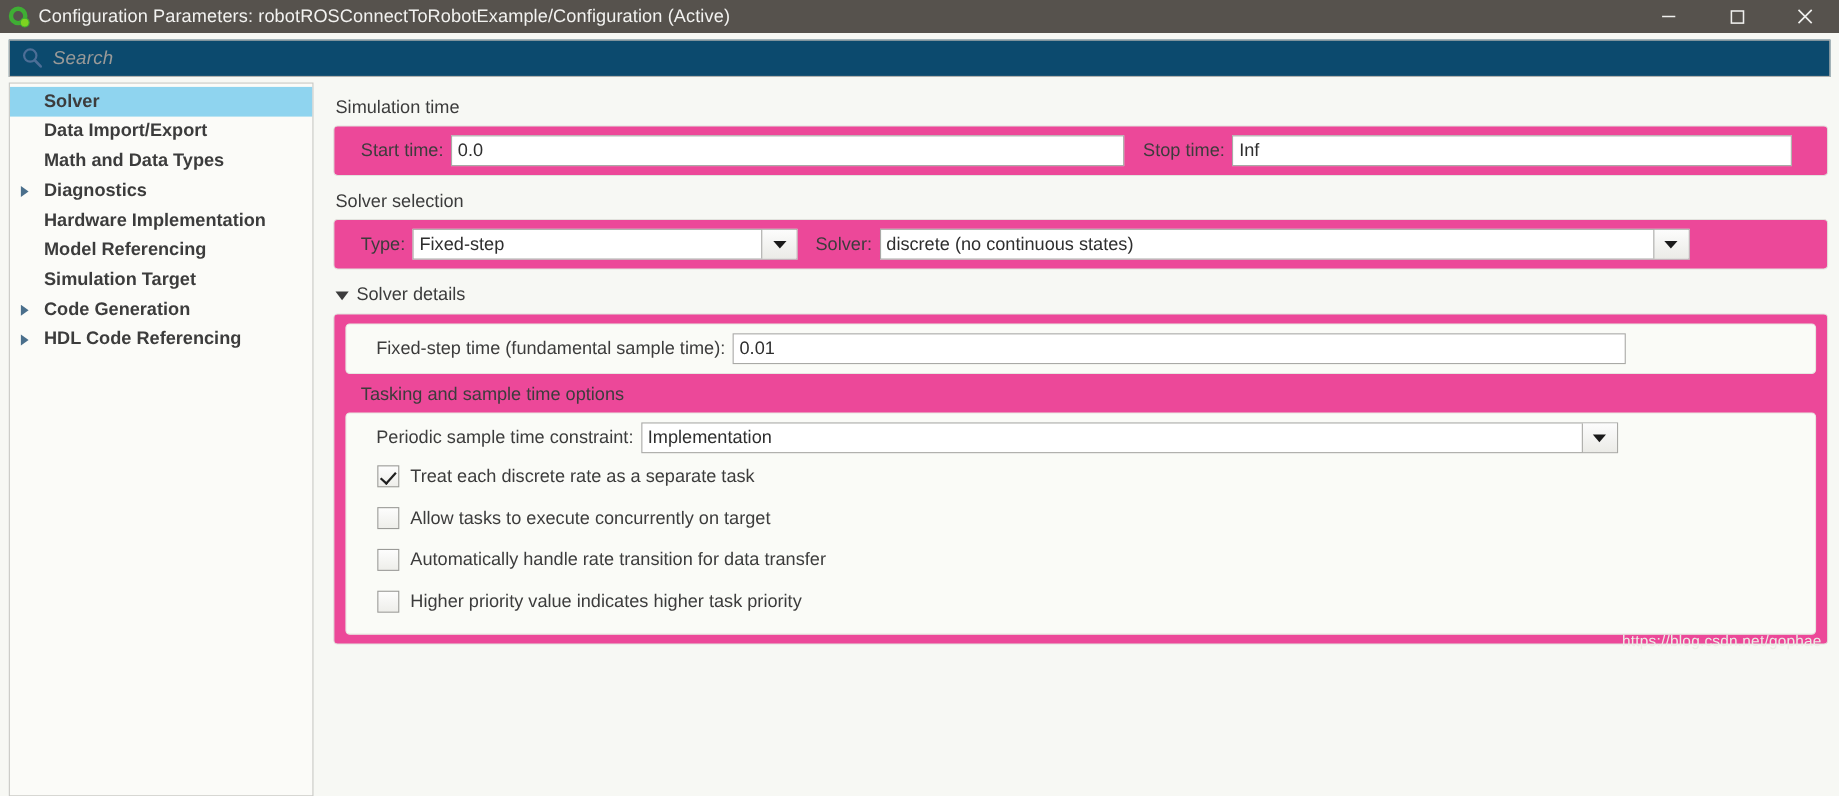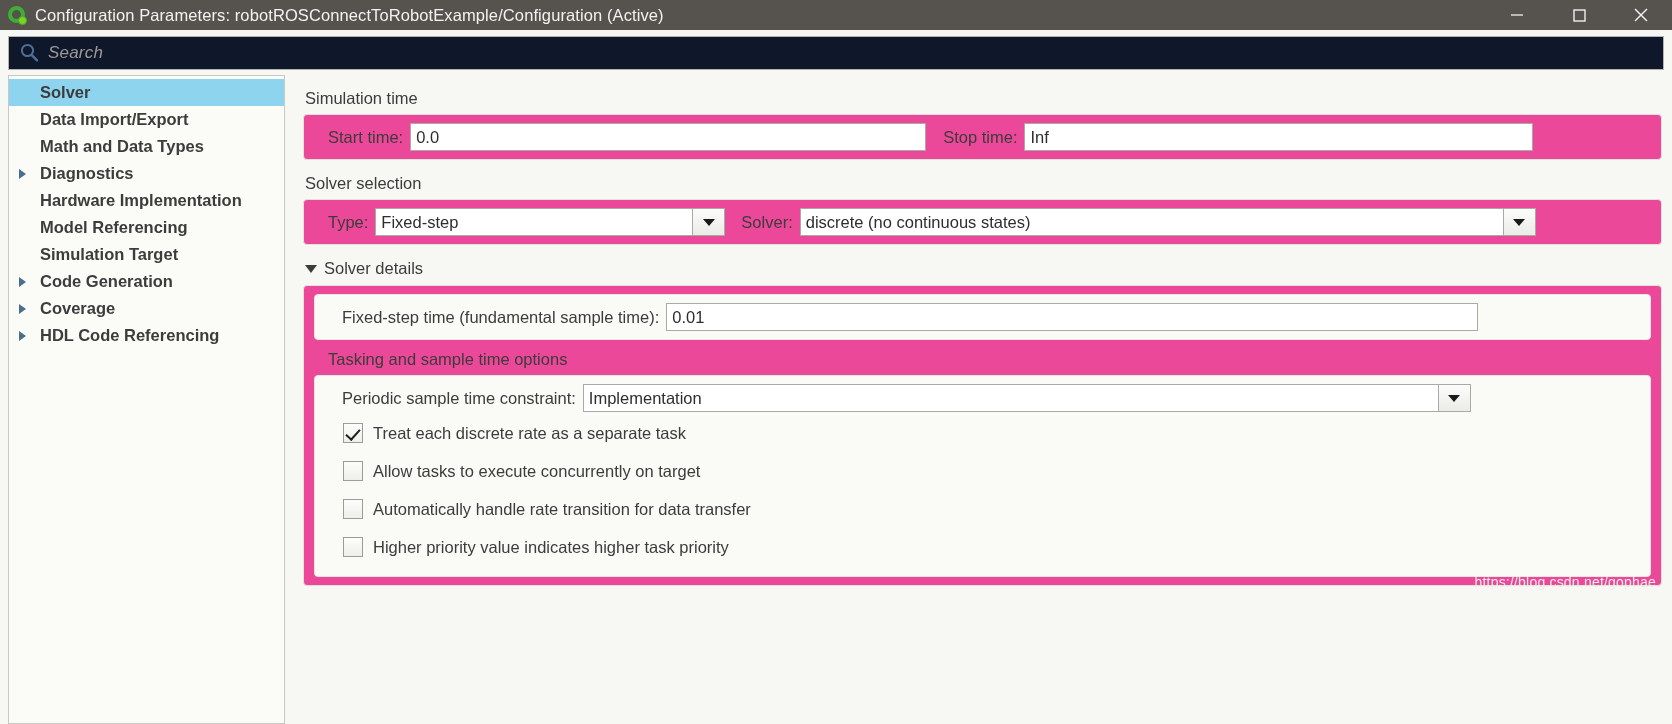--- a/index.html
+++ b/index.html
@@ -59,21 +59,21 @@
 
   
   .searchbar-wrap {
     height: 45px;
     background: #f7f8f4;
     padding: 6px 8px 5px 8px;
   }
   .searchbar {
     height: 34px;
     border: 1px solid #b3b3b0;
-    background: #0f172a;
+    background: #0c4a6e;
     display: flex;
     align-items: center;
     padding-left: 9px;
   }
   .search-icon { width: 22px; height: 22px; flex: 0 0 auto; margin-right: 8px; }
   .search-placeholder {
     font-size: 17px;
     font-style: italic;
     color: #9a9a98;
     letter-spacing: 0.2px;
@@ -330,36 +330,32 @@
     <div class="tree-item">
       <span class="tree-arrow"></span>
       <span class="tree-label">Simulation Target</span>
     </div>
     <div class="tree-item">
       <span class="tree-arrow has"></span>
       <span class="tree-label">Code Generation</span>
     </div>
     <div class="tree-item">
       <span class="tree-arrow has"></span>
-      <span class="tree-label">Coverage</span>
-    </div>
-    <div class="tree-item">
-      <span class="tree-arrow has"></span>
       <span class="tree-label">HDL Code Referencing</span>
     </div>
   </div>
 
   <div class="content">
     <div class="content-inner">
 
       <div class="group-title">Simulation time</div>
       <div class="panel">
         <div class="row">
           <span class="field-label" style="margin-left:14px;">Start time:</span>
-          <div class="textbox" style="width:516px;">0.0</div>
+          <div class="textbox" style="width:612px;">0.0</div>
           <span class="field-label" style="margin-left:17px;">Stop time:</span>
           <div class="textbox" style="width:509px;">Inf</div>
         </div>
       </div>
 
       <div class="group-title">Solver selection</div>
       <div class="panel">
         <div class="row">
           <span class="field-label" style="margin-left:14px;">Type:</span>
           <div class="combo" style="width:350px;">

